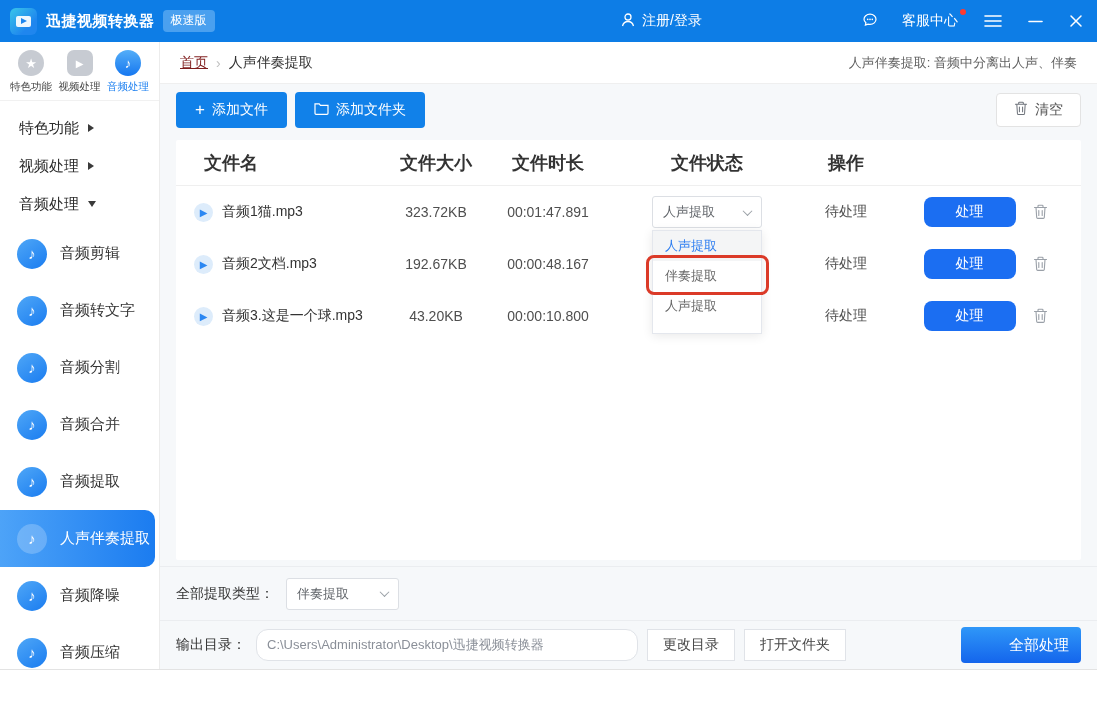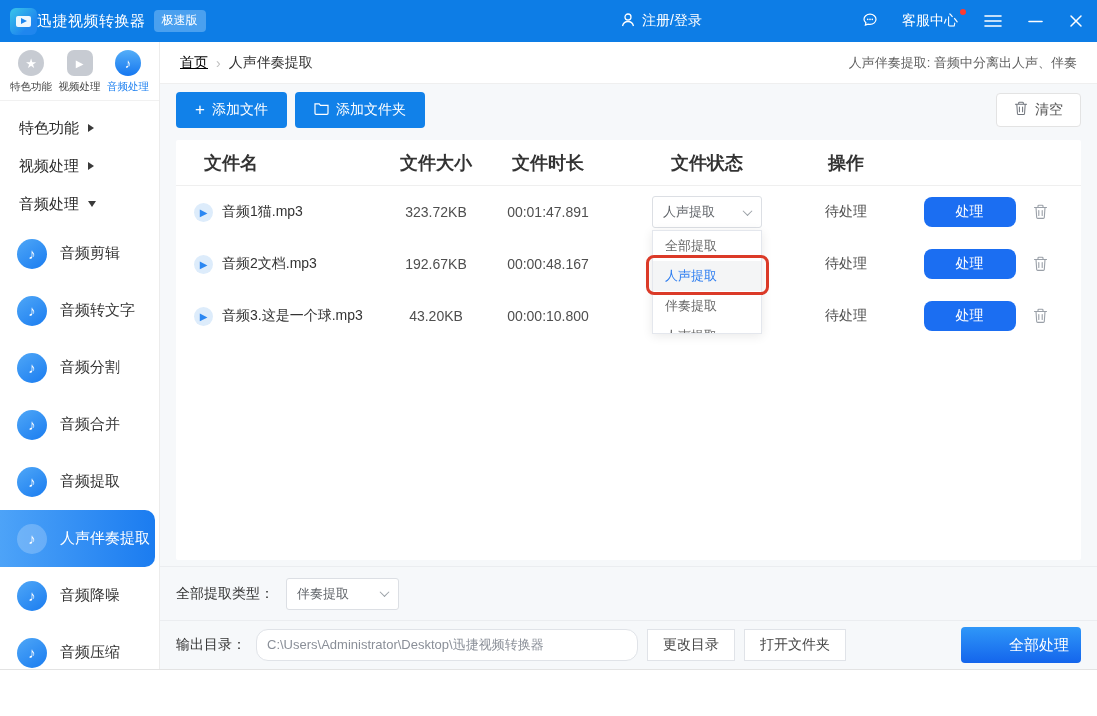--- a/index.html
+++ b/index.html
@@ -4,21 +4,21 @@
 <style>
   * { margin:0; padding:0; box-sizing:border-box; }
   body { background:#ffffff; font-family:"Liberation Sans","DejaVu Sans",sans-serif; width:1097px; height:716px; overflow:hidden; }
   .app { position:relative; width:1097px; height:670px; background:#fff; border-bottom:1px solid #e3e3e3; }
 
   
   .titlebar { height:42px; background:#0d7de6; display:flex; align-items:center; padding:0 14px 0 10px; color:#fff; }
   .logo { width:27px; height:27px; border-radius:6px; background:linear-gradient(135deg,#39c6ea 0%,#1f86ee 70%); position:relative; flex:0 0 auto; }
   .logo::after { content:""; position:absolute; left:6px; top:8px; width:15px; height:11px; border-radius:2px; background:rgba(255,255,255,.92); }
   .logo::before { content:""; position:absolute; z-index:1; left:11px; top:10.5px; border-left:6px solid #1f86ee; border-top:3.5px solid transparent; border-bottom:3.5px solid transparent; }
-  .app-title { font-size:15px; font-weight:normal; letter-spacing:.5px; }
+  .app-title { font-size:15px; font-weight:bold; margin-left:9px; letter-spacing:.5px; }
   .badge { margin-left:8px; background:#4aa0ef; border-radius:4px; font-size:12px; padding:2px 8px 3px; color:#fff; }
   .tb-login { margin-left:auto; margin-right:160px; display:flex; align-items:center; gap:6px; font-size:14px; cursor:pointer; }
   .tb-support { display:flex; align-items:center; gap:24px; font-size:14px; position:relative; cursor:pointer; }
   .red-dot { position:absolute; right:-8px; top:-3px; width:6px; height:6px; border-radius:50%; background:#ff3a2e; }
   .tb-icon-btn { margin-left:26px; display:flex; align-items:center; cursor:pointer; }
 
   
   .sidebar { position:absolute; left:0; top:42px; bottom:0; width:160px; background:#fff; border-right:1px solid #ececec; }
   .tabstrip { display:flex; justify-content:space-between; padding:8px 8px 6px; border-bottom:1px solid #f1f1f1; }
   .tab { width:46px; display:flex; flex-direction:column; align-items:center; gap:4px; cursor:pointer; }
@@ -32,21 +32,21 @@
   .arr-right { width:0; height:0; border-left:6px solid #3a3a3a; border-top:4px solid transparent; border-bottom:4px solid transparent; }
   .arr-down { width:0; height:0; border-top:6px solid #3a3a3a; border-left:4px solid transparent; border-right:4px solid transparent; }
   .side-item { height:57px; display:flex; align-items:center; padding-left:17px; gap:13px; font-size:15px; color:#333; cursor:pointer; }
   .feat-ic { width:30px; height:30px; border-radius:50%; background:linear-gradient(145deg,#4fa7f7,#1a7cf0); color:#fff; font-size:15px; display:flex; align-items:center; justify-content:center; flex:0 0 auto; }
   .side-item.selected { background:linear-gradient(90deg,#4da3f8,#1b7cf0); color:#fff; width:155px; border-radius:0 10px 10px 0; }
   .side-item.selected .feat-ic { background:rgba(255,255,255,.22); }
 
   
   .main { position:absolute; left:160px; top:42px; right:0; bottom:0; display:flex; flex-direction:column; }
   .breadcrumb { height:42px; background:#fff; border-bottom:1px solid #efefef; display:flex; align-items:center; padding:0 20px; font-size:14px; flex:0 0 auto; }
-  .bc-home { color:#000000; cursor:pointer;text-decoration:underline; }
+  .bc-home { color:#7f1d1d; cursor:pointer;text-decoration:underline; }
   .bc-sep { color:#c0c0c0; margin:0 8px; }
   .bc-cur { color:#333; }
   .bc-desc { margin-left:auto; font-size:13px; color:#5f5f5f; }
   .content { flex:1; background:#f6f8fa; padding:8px 16px 0; display:flex; flex-direction:column; position:relative; }
 
   .toolbar { display:flex; align-items:center; height:36px; flex:0 0 auto; }
   .btn-blue { background:#1181e9; color:#fff; border:none; height:36px; padding:0 19px; border-radius:4px; font-size:14px; display:flex; align-items:center; gap:7px; cursor:pointer; font-family:inherit; }
   .btn-blue + .btn-blue { margin-left:8px; }
   .plus { font-size:17px; line-height:1; margin-top:-2px; }
   .btn-clear { margin-left:auto; background:#fff; border:1px solid #e3e3e3; height:34px; padding:0 17px; border-radius:4px; font-size:14px; color:#555; display:flex; align-items:center; gap:7px; cursor:pointer; font-family:inherit; }
@@ -296,21 +296,20 @@
             <button class="btn-process">处理</button>
             <button class="trash-btn">
               <svg width="15" height="16" viewBox="0 0 15 16">
                   <path d="M1.5 3.5h12M5 3.5V2a.8.8 0 0 1 .8-.8h3.4A.8.8 0 0 1 10 2v1.5M3 3.5l.7 10a1 1 0 0 0 1 .9h5.6a1 1 0 0 0 1-.9l.7-10M5.8 6.5v5M9.2 6.5v5" stroke="#9aa0a8" stroke-width="1.1" fill="none" stroke-linecap="round"></path>
                 </svg>
             </button>
           </div>
         </div>
 
         <div class="dropdown">
-          <div class="dd-opt">全部提取</div>
           <div class="dd-opt selected">人声提取</div>
           <div class="dd-opt">伴奏提取</div>
           <div class="dd-opt">人声提取</div>
         </div>
         <div class="red-box"></div>
       </div>
 
       <div class="foot1">
         <span>全部提取类型：</span>
         <div class="select wide">

